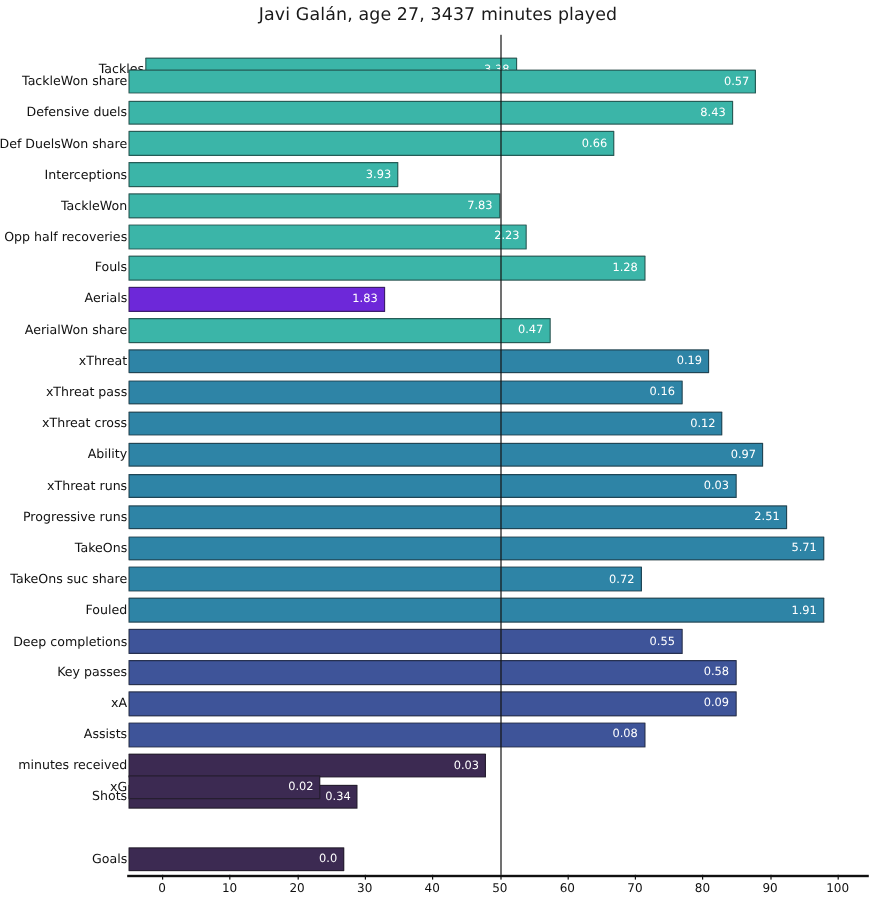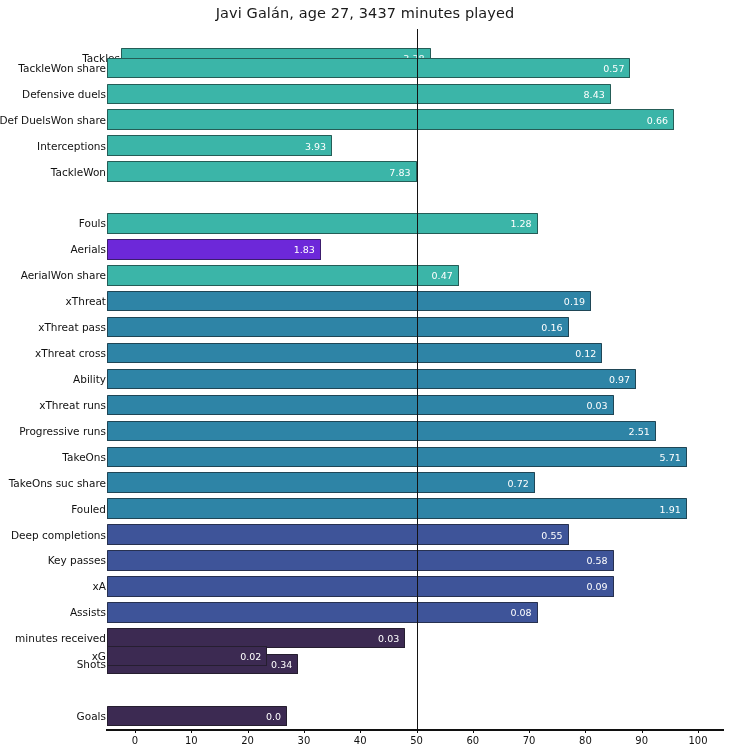--- a/index.html
+++ b/index.html
@@ -128,34 +128,40 @@
         </div>
       </div>
       <div class="row" style="top: 51.8519px; height: 25.9259px;">
         <div class="row-label">Defensive duels</div>
         <div class="bar" style="width: 503.735px; background: rgb(59, 181, 168); height: 20.5259px; top: 2.7px;">
           <span class="bar-value">8.43</span>
         </div>
       </div>
       <div class="row" style="top: 77.7778px; height: 25.9259px;">
         <div class="row-label">Def DuelsWon share</div>
-        <div class="bar" style="width: 567px; background: rgb(59, 181, 168); height: 20.5259px; top: 2.7px;">
+        <div class="bar" style="width: 405px; background: rgb(59, 181, 168); height: 20.5259px; top: 2.7px;">
           <span class="bar-value">0.66</span>
         </div>
       </div>
       <div class="row" style="top: 103.704px; height: 25.9259px;">
         <div class="row-label">Interceptions</div>
         <div class="bar" style="width: 225.05px; background: rgb(59, 181, 168); height: 20.5259px; top: 2.7px;">
           <span class="bar-value">3.93</span>
         </div>
       </div>
       <div class="row" style="top: 129.63px; height: 25.9259px;">
         <div class="row-label">TackleWon</div>
         <div class="bar" style="width: 309.5px; background: rgb(59, 181, 168); height: 20.5259px; top: 2.7px;">
           <span class="bar-value">7.83</span>
+        </div>
+      </div>
+      <div class="row" style="top: 155.556px; height: 25.9259px;">
+        <div class="row-label">Opp half recoveries</div>
+        <div class="bar" style="width: 332.02px; background: rgb(59, 181, 168); height: 20.5259px; top: 2.7px;">
+          <span class="bar-value">2.23</span>
         </div>
       </div>
       <div class="row" style="top: 181.481px; height: 25.9259px;">
         <div class="row-label">Fouls</div>
         <div class="bar" style="width: 430.545px; background: rgb(59, 181, 168); height: 20.5259px; top: 2.7px;">
           <span class="bar-value">1.28</span>
         </div>
       </div>
       <div class="row" style="top: 207.407px; height: 25.9259px;">
         <div class="row-label">Aerials</div>

